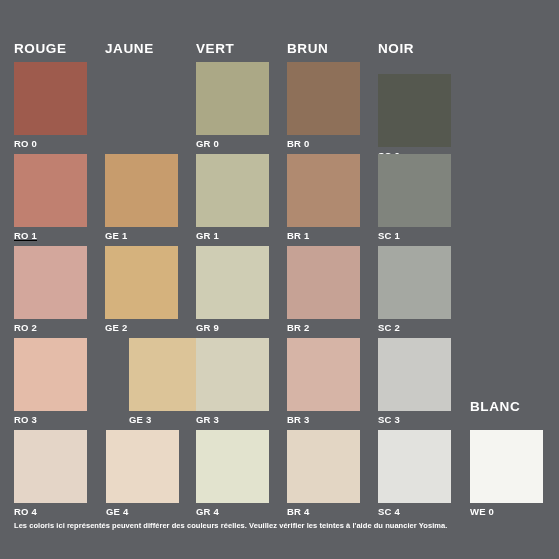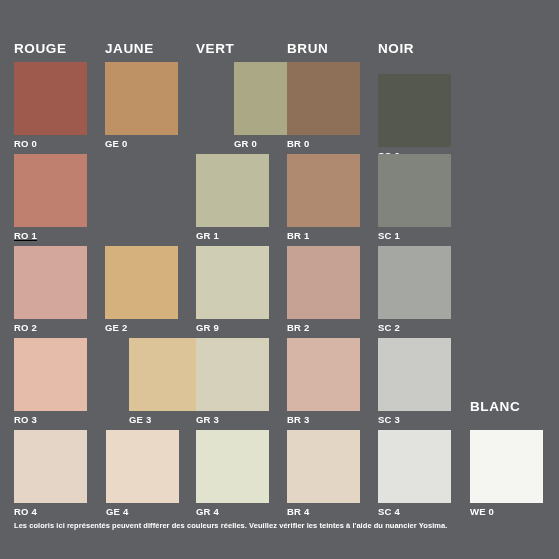--- a/index.html
+++ b/index.html
@@ -85,38 +85,38 @@
   </div>
   <div class="swatch-cell" style="left:14px; top:338px;">
     <span class="swatch-chip" style="background-color: rgb(228, 188, 169);"></span>
     <span class="swatch-label">RO 3</span>
   </div>
   <div class="swatch-cell" style="left:14px; top:430px;">
     <span class="swatch-chip" style="background-color: rgb(228, 213, 199);"></span>
     <span class="swatch-label">RO 4</span>
   </div>
 
-  <div class="swatch-cell" style="left:105px; top:62px;">
-    <span class="swatch-chip" style="background-color: rgb(190, 146, 101);"></span>
-    <span class="swatch-label">GE 0</span>
+  <div class="swatch-cell" style="left:105px; top:154px;">
+    <span class="swatch-chip" style="background-color: rgb(199, 156, 109);"></span>
+    <span class="swatch-label">GE 1</span>
   </div>
   <div class="swatch-cell" style="left:105px; top:246px;">
     <span class="swatch-chip" style="background-color: rgb(213, 178, 125);"></span>
     <span class="swatch-label">GE 2</span>
   </div>
   <div class="swatch-cell" style="left:105px; top:338px;padding-left:24px;">
     <span class="swatch-chip" style="background-color: rgb(220, 196, 152);"></span>
     <span class="swatch-label">GE 3</span>
   </div>
   <div class="swatch-cell" style="left:106px; top:430px;">
     <span class="swatch-chip" style="background-color: rgb(234, 217, 198);"></span>
     <span class="swatch-label">GE 4</span>
   </div>
 
-  <div class="swatch-cell" style="left:196px; top:62px;margin-left:38px;">
+  <div class="swatch-cell" style="left:196px; top:62px;">
     <span class="swatch-chip" style="background-color: rgb(171, 168, 134);"></span>
     <span class="swatch-label">GR 0</span>
   </div>
   <div class="swatch-cell" style="left:196px; top:154px;">
     <span class="swatch-chip" style="background-color: rgb(190, 188, 158);"></span>
     <span class="swatch-label">GR 1</span>
   </div>
   <div class="swatch-cell" style="left:196px; top:246px;">
     <span class="swatch-chip" style="background-color: rgb(207, 205, 180);"></span>
     <span class="swatch-label">GR 9</span>

